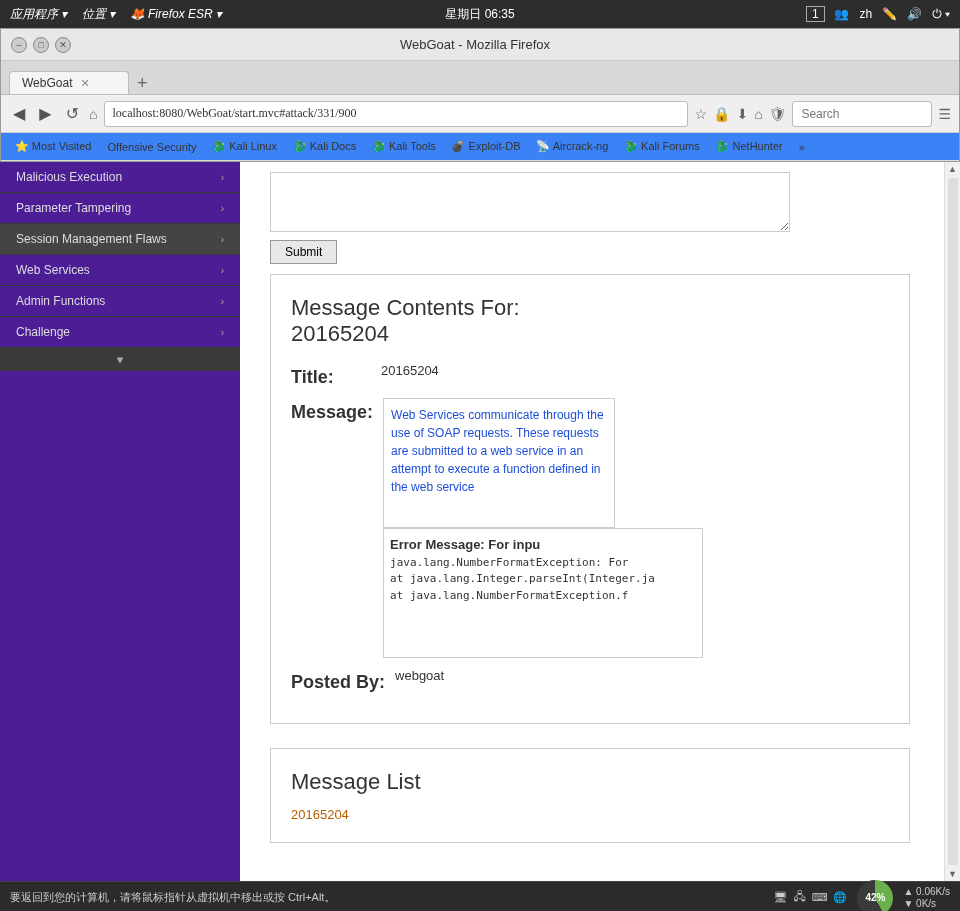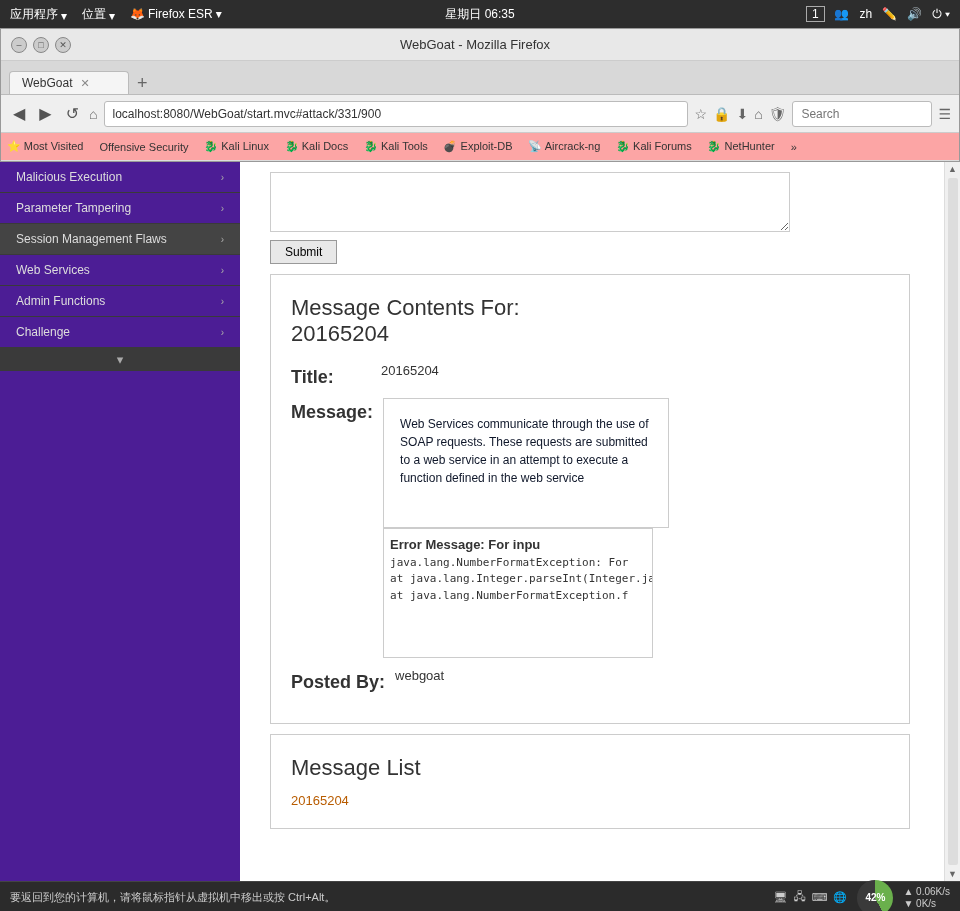--- a/index.html
+++ b/index.html
@@ -12,21 +12,21 @@
       display: flex;
       align-items: center;
       justify-content: space-between;
       padding: 0 10px;
       font-size: 12px;
       color: #fff;
     }
     .os-topbar-left { display: flex; gap: 15px; align-items: center; }
     .os-topbar-center { position: absolute; left: 50%; transform: translateX(-50%); }
     .os-topbar-right { display: flex; gap: 10px; align-items: center; }
-    .os-menu-item { cursor: pointer; display: flex; align-items: flex-end; gap: 3px; }
+    .os-menu-item { cursor: pointer; display: flex; align-items: center; gap: 3px; font-style: italic; }
 
     
     .browser-window {
       background: #f0f0f0;
       border: 1px solid #999;
     }
     .browser-titlebar {
       background: #e8e8e8;
       height: 32px;
       display: flex;
@@ -80,35 +80,35 @@
       align-items: center;
       padding: 0 8px;
       gap: 6px;
       border-bottom: 1px solid #ccc;
     }
     .nav-btn {
       background: none; border: none; cursor: pointer; font-size: 16px; color: #555; padding: 2px 4px;
     }
     .address-input {
       flex: 1; height: 26px; border: 1px solid #bbb; border-radius: 3px;
-      padding: 0 8px; font-size: 12px; background: #fff; color: #333;
+      padding: 0 8px; font-size: 12px; background: #fff; color: #333; font-family: Liberation Serif, serif;
     }
     .search-input {
       width: 140px; height: 26px; border: 1px solid #bbb; border-radius: 3px;
       padding: 0 8px; font-size: 12px; background: #fff; color: #555;
     }
     .addr-icon { font-size: 14px; color: #666; cursor: pointer; }
 
     
     .bookmarks-bar {
-      background: #fca5a5;
+      background: #3b82f6;
       height: 28px;
       display: flex;
       align-items: center;
-      padding: 0 0;
+      padding: 0 8px;
       gap: 4px;
       border-bottom: 1px solid #ddd;
       overflow: hidden;
     }
     .bookmark-item {
       font-size: 11px; color: #333; cursor: pointer; padding: 2px 6px;
       display: flex; align-items: center; gap: 3px; white-space: nowrap;
     }
 
     
@@ -206,32 +206,32 @@
       margin-right: 10px;
       margin-top: 4px;
     }
     .field-value {
       font-size: 13px;
       color: #333;
     }
 
     
     .scroll-textbox {
-      width: 286px;
+      width: 232px;
       height: 130px;
       border: 1px solid #ccc;
       overflow: auto;
       font-size: 12px;
-      color: #0f172a;
-      padding: 16px;
+      color: #1d4ed8;
+      padding: 7px;
       background: #fff;
       line-height: 1.5;
     }
     .scroll-textbox-error {
-      width: 270px;
+      width: 320px;
       height: 130px;
       border: 1px solid #ccc;
       overflow: auto;
       font-size: 12px;
       color: #333;
       padding: 6px;
       background: #fff;
       line-height: 1.5;
     }
     .error-bold {
@@ -242,21 +242,21 @@
       font-size: 11px;
       font-family: monospace;
       color: #333;
       white-space: nowrap;
     }
 
     
     .message-list-section {
       border: 1px solid #ccc;
       padding: 20px;
-      margin-top: 10px;
+      margin-top: 24px;
       background: #fff;
     }
     .message-list-section h2 {
       font-size: 22px;
       color: #333;
       font-weight: normal;
       margin-bottom: 12px;
     }
     .message-link {
       color: #b85c00;

